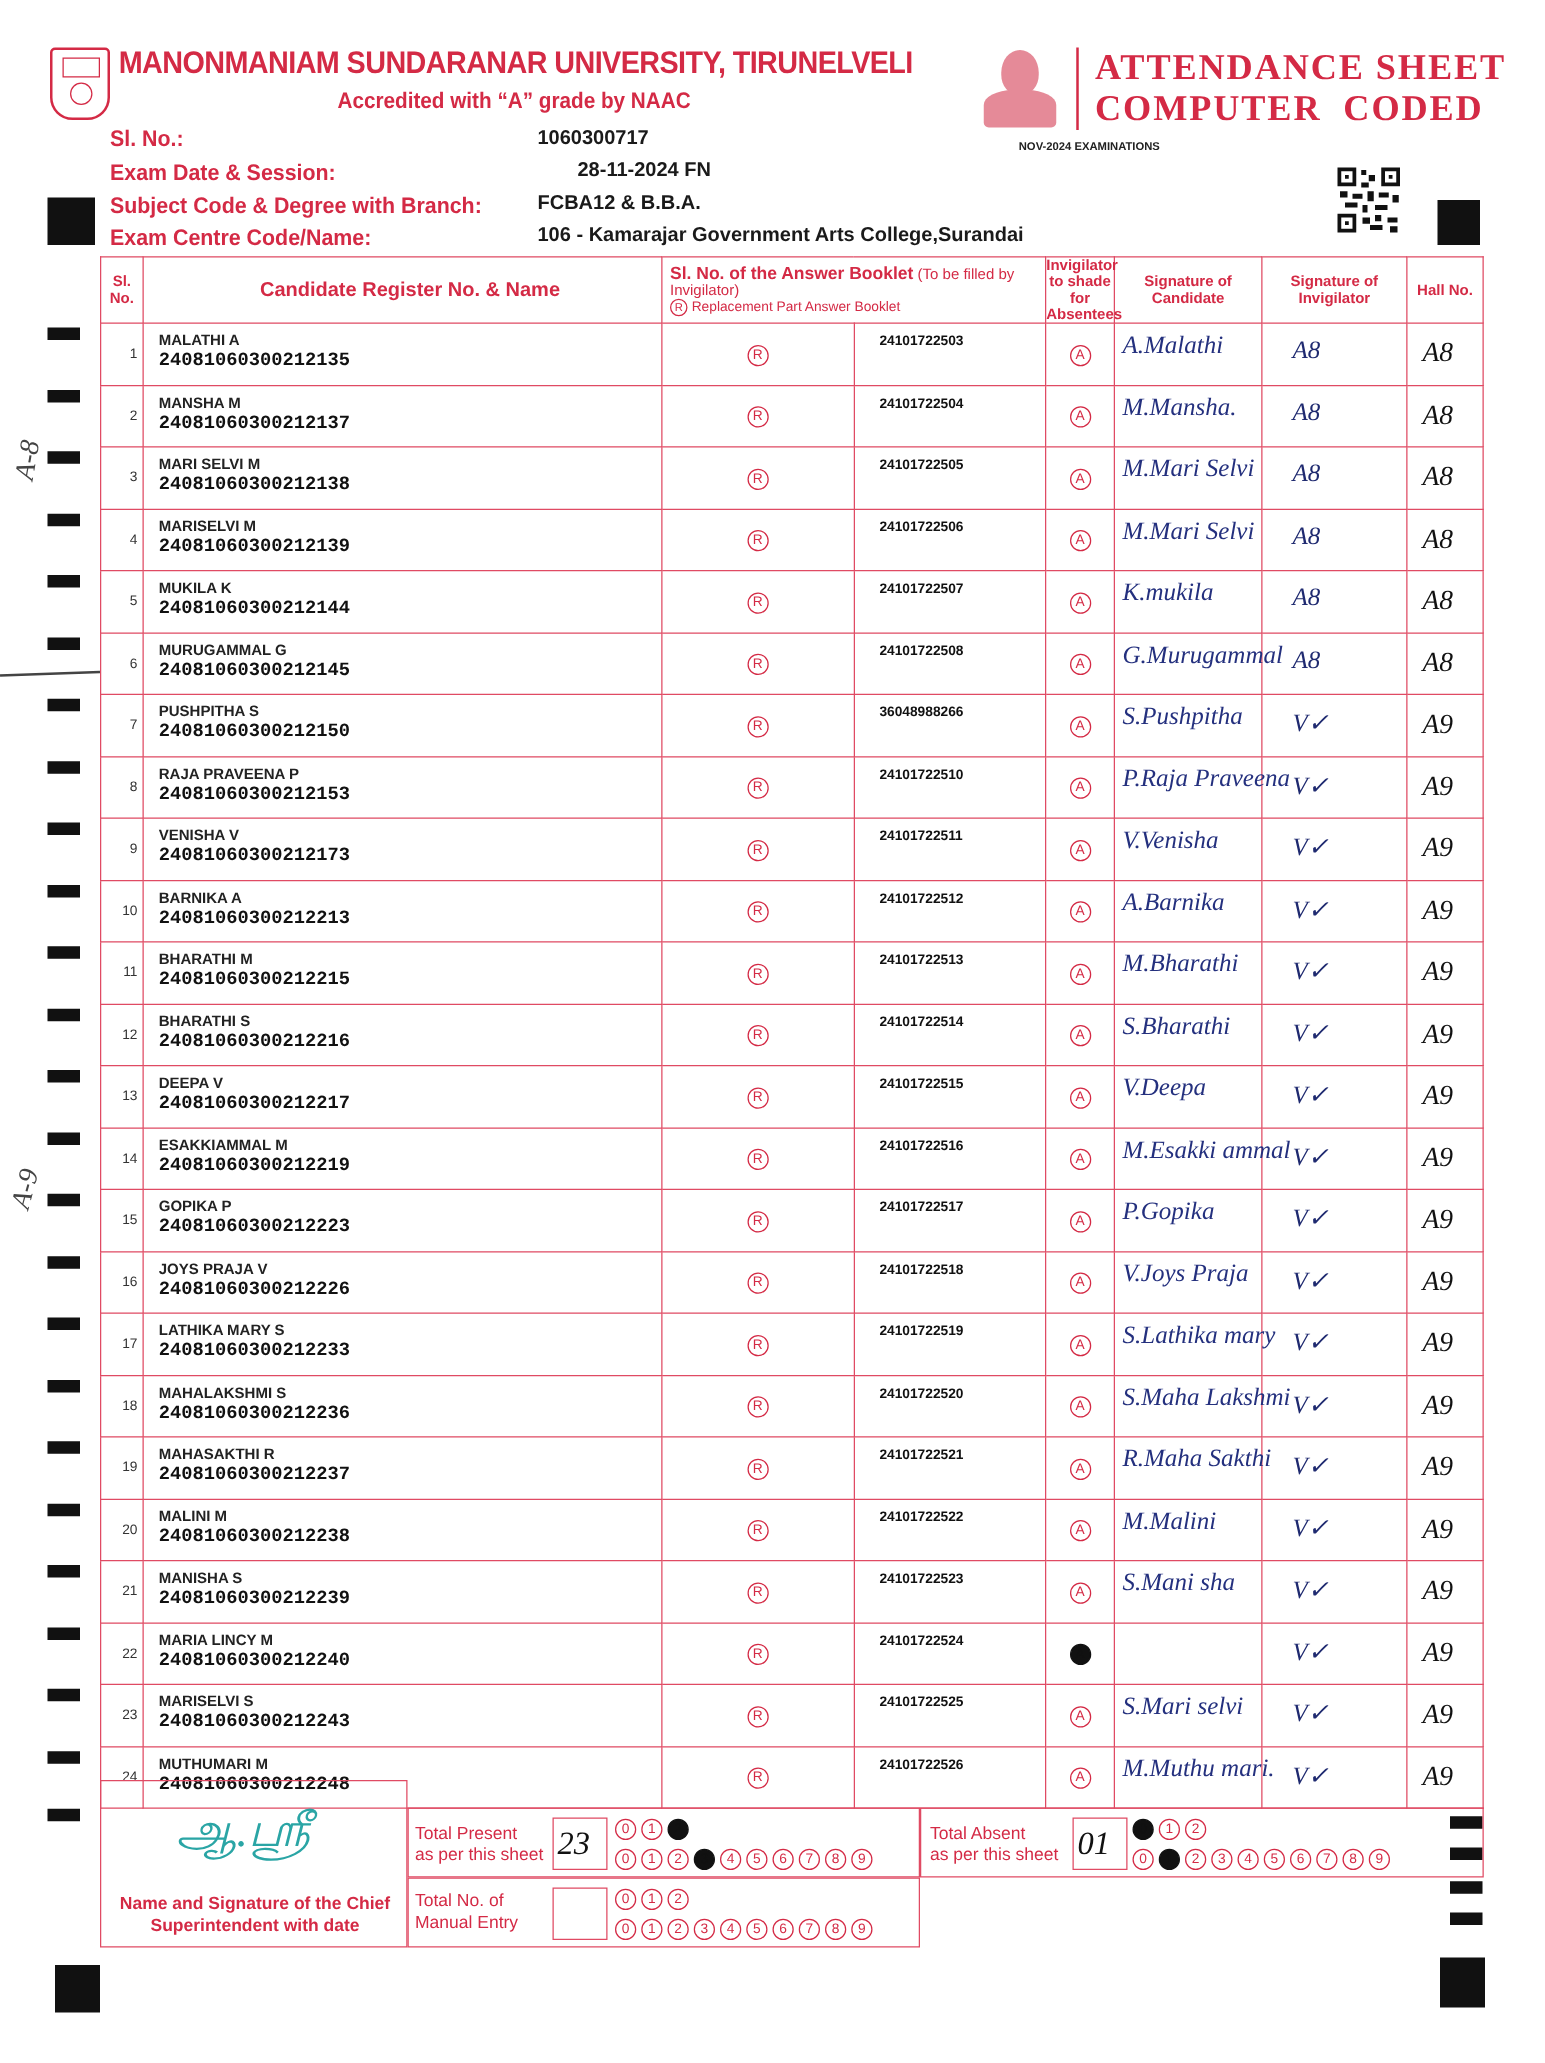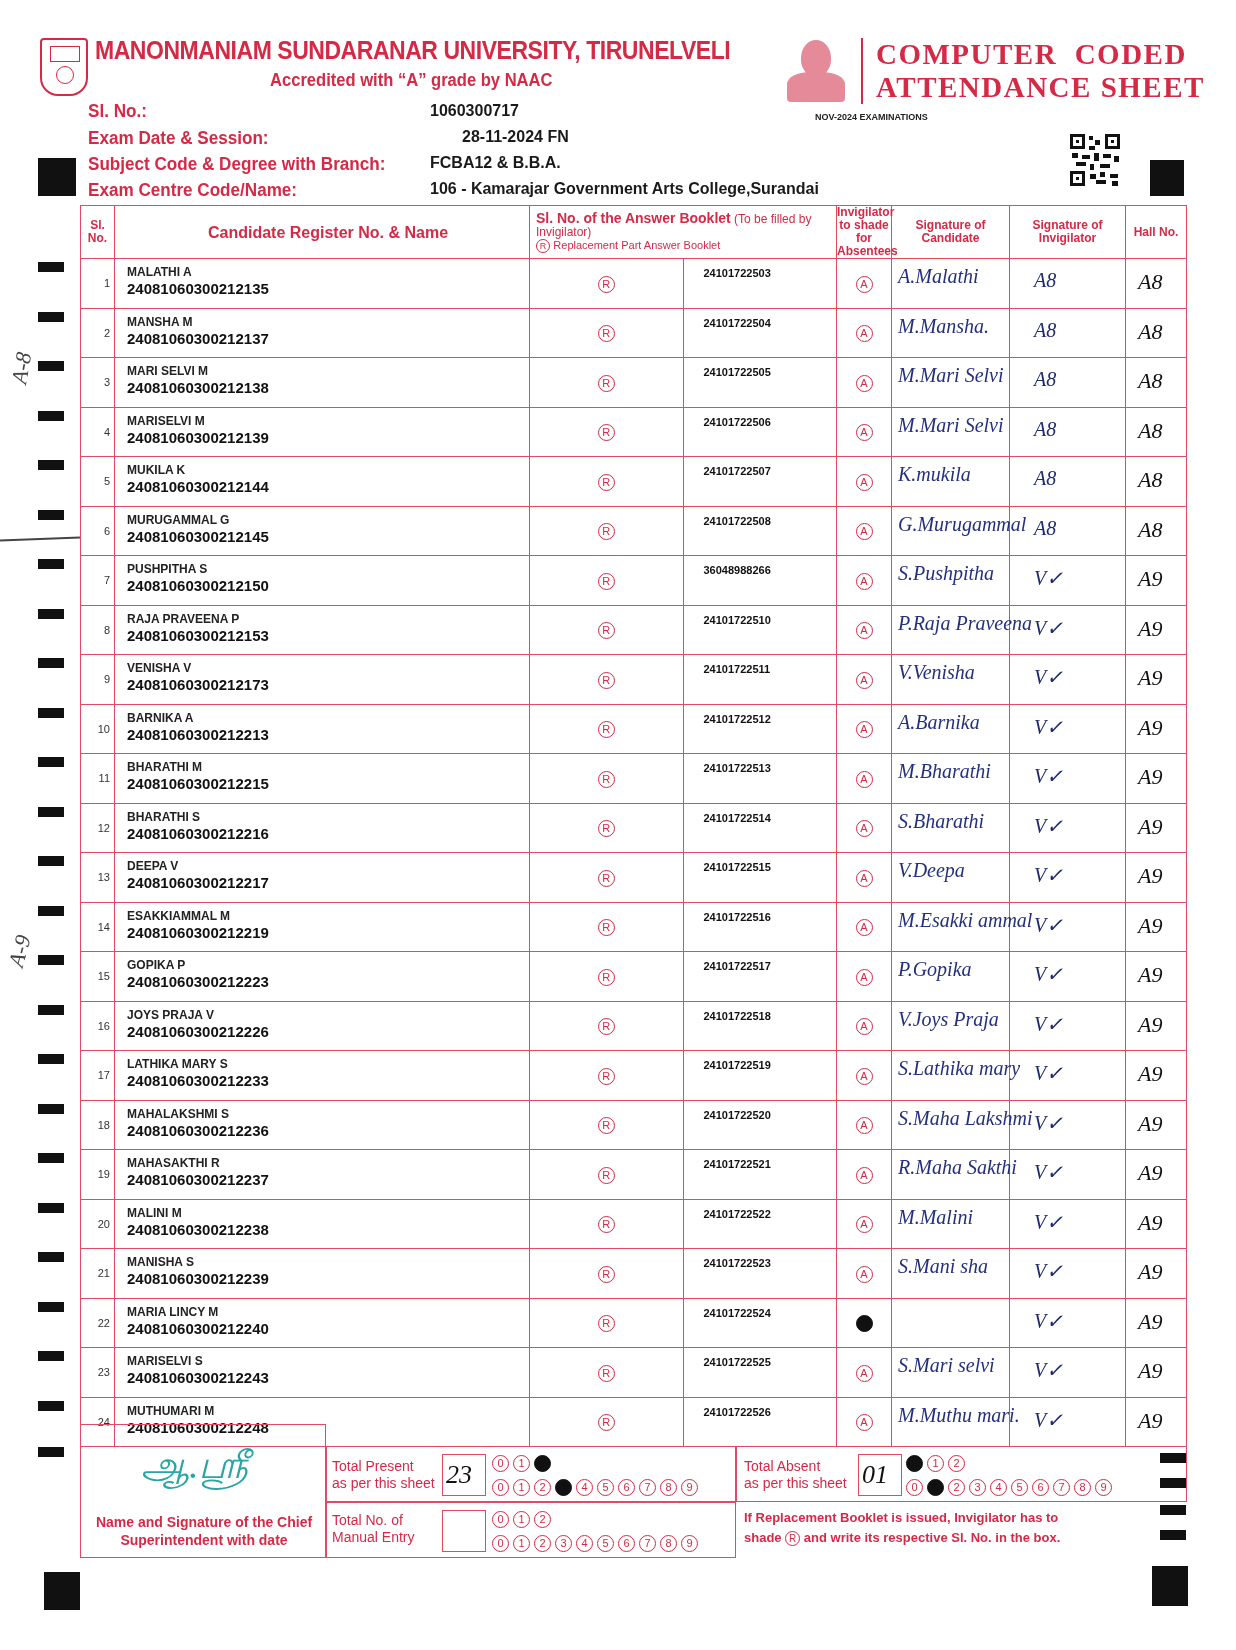--- a/index.html
+++ b/index.html
@@ -34,21 +34,21 @@
 
   
   .tbl { position: absolute; left: 80px; top: 205px; width: 1107px; border-collapse: collapse; table-layout: fixed; }
   .tbl td, .tbl th { border: 1.2px solid #e04a63; vertical-align: middle; }
   .tbl th { color: #d42a45; font-weight: bold; height: 38px; font-size: 12px; line-height: 13px; text-align: center; }
   .tbl th.hname { font-size: 16px; transform: none; }
   .tbl td { height: 49.5px; position: relative; }
   .c-sl { width: 34px; text-align: right; padding-right: 4px; font-size: 11px; color: #333; }
   .c-name { width: 415px; padding-left: 12px; }
   .c-name .nm { font-size: 12px; font-weight: bold; color: #222; display: block; margin-top: -4px; }
-  .c-name .rg { font-size: 15px; font-weight: bold; color: #111; display: block; margin-top: 1px; }
+  .c-name .rg { font-size: 15px; font-weight: bold; color: #111; display: block; margin-top: 1px; font-family: Liberation Mono, monospace; }
   .c-r { width: 58px; text-align: center; }
   .c-bk { width: 250px; vertical-align: top !important; padding: 8px 0 0 20px; font-size: 11px; font-weight: bold; color: #111; }
   .c-a { width: 55px; text-align: center; }
   .c-sig { width: 118px; }
   .c-inv { width: 116px; }
   .c-hall { width: 61px; }
   .bubble { display: inline-block; width: 17px; height: 17px; border: 1.3px solid #d42a45; border-radius: 50%; color: #d42a45; font-size: 11px; line-height: 15px; text-align: center; font-weight: normal; }
   .bubble.filled { background: #111; border-color: #111; color: #111; }
   .hsub { font-size: 12px; font-weight: normal; color: #d42a45; }
   .hsmall { font-size: 10px; line-height: 10px; }
@@ -113,22 +113,22 @@
 
   <div class="logo"></div>
   <div class="uni-title">MANONMANIAM SUNDARANAR UNIVERSITY, TIRUNELVELI</div>
   <div class="uni-sub">Accredited with “A” grade by NAAC</div>
   <div class="portrait">
       <div class="head"></div>
       <div class="body"></div>
     </div>
   <div class="vdivider"></div>
   <div class="cc-title">
+    <div>ATTENDANCE SHEET</div>
     <div style="white-space:pre;">COMPUTER  CODED</div>
-    <div>ATTENDANCE SHEET</div>
   </div>
   <div class="exam-session">NOV-2024 EXAMINATIONS</div>
 
   <div class="qr-wrap">
     <div class="f" style="left:0;top:0;"></div>
     <div class="f" style="left:35px;top:0;"></div>
     <div class="f" style="left:0;top:37px;"></div>
     <div class="d" style="left:19px;top:2px;width:4px;height:4px;"></div>
     <div class="d" style="left:25px;top:6px;width:5px;height:5px;"></div>
     <div class="d" style="left:19px;top:12px;width:6px;height:4px;"></div>
@@ -791,24 +791,18 @@
         <span class="bubble">2</span>
         <span class="bubble">3</span>
         <span class="bubble">4</span>
         <span class="bubble">5</span>
         <span class="bubble">6</span>
         <span class="bubble">7</span>
         <span class="bubble">8</span>
         <span class="bubble">9</span>
       </div>
 
-    <div class="note" style="left:664px;top:84px;">
-      <span>If Replacement Booklet is issued, Invigilator has to</span><br>
-      <span>shade</span>
-      <span class="bubble" style="width:15px;height:15px;font-size:10px;line-height:13px;">R</span>
-      <span>and write its respective Sl. No. in the box.</span>
-    </div>
   </div>
 
   <div class="margin-note" style="left:6px;top:355px;transform:rotate(-80deg);">A-8</div>
   <div class="margin-note" style="left:4px;top:938px;transform:rotate(-75deg);">A-9</div>
   <div style="position:absolute;left:0;top:538px;width:80px;height:1.5px;background:#444;transform:rotate(-2deg);"></div>
 </div>
 
 </body></html>

